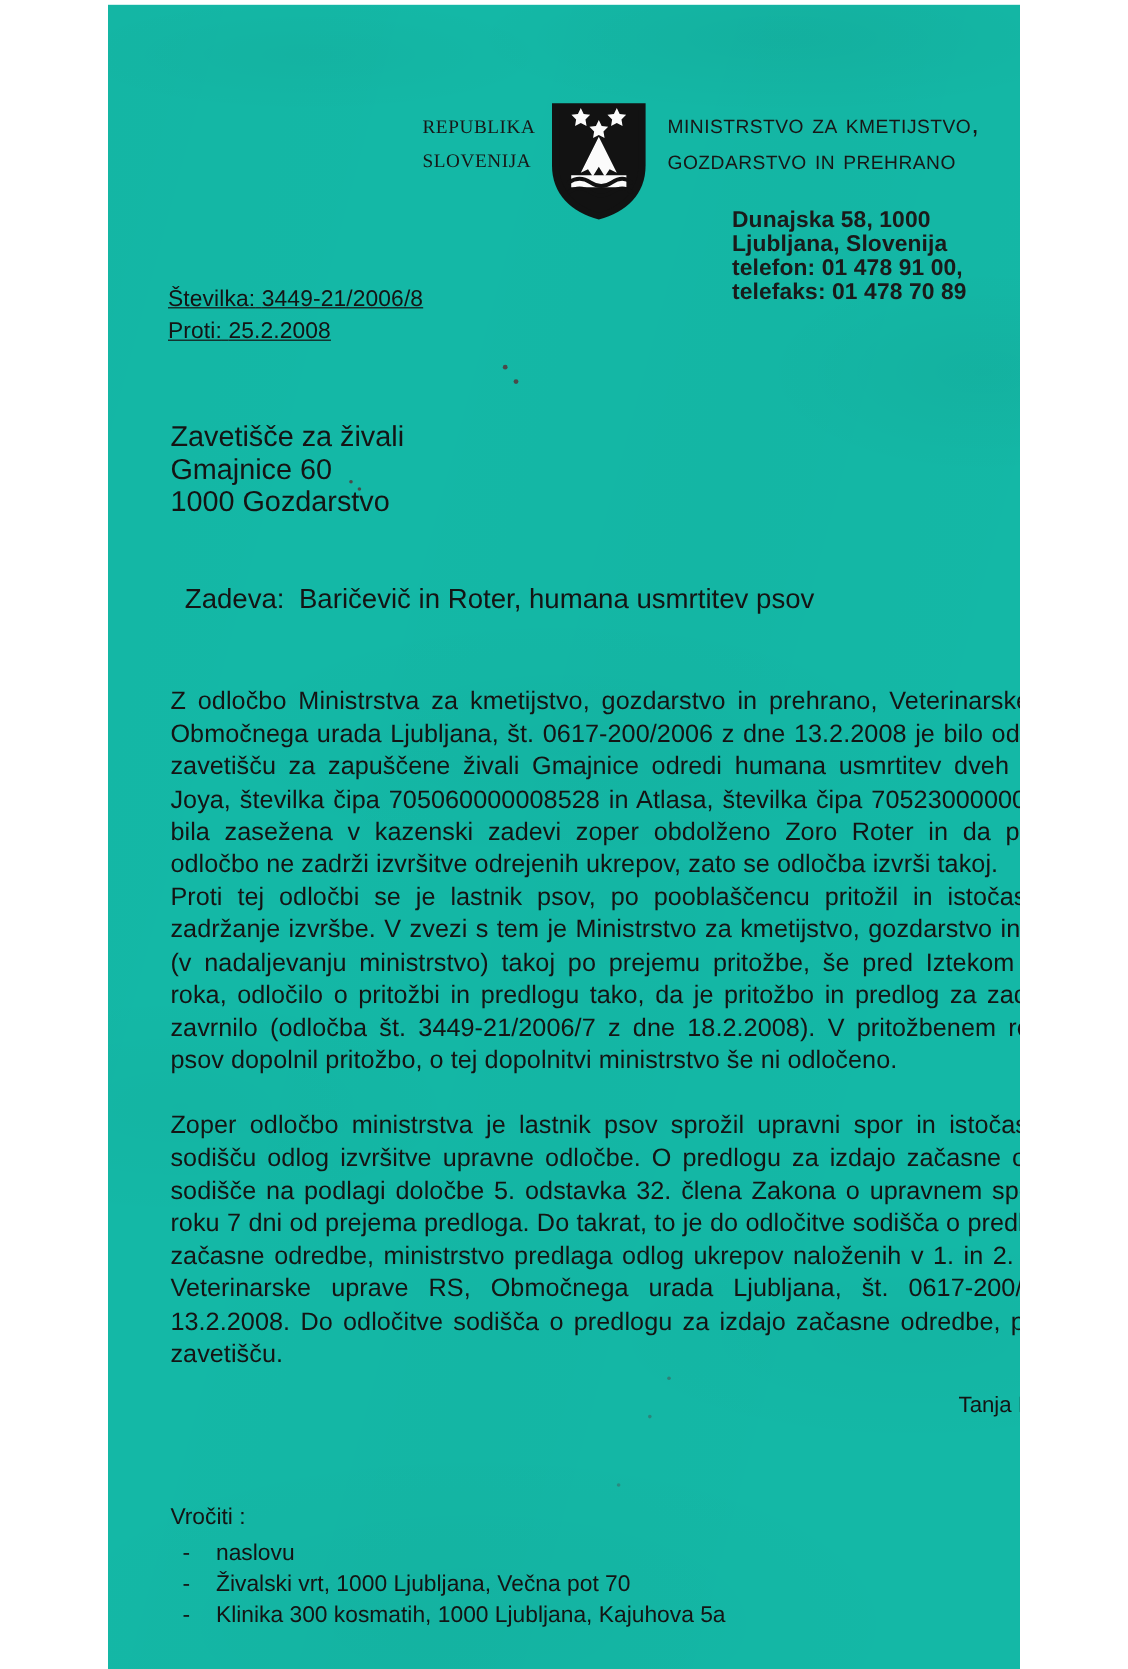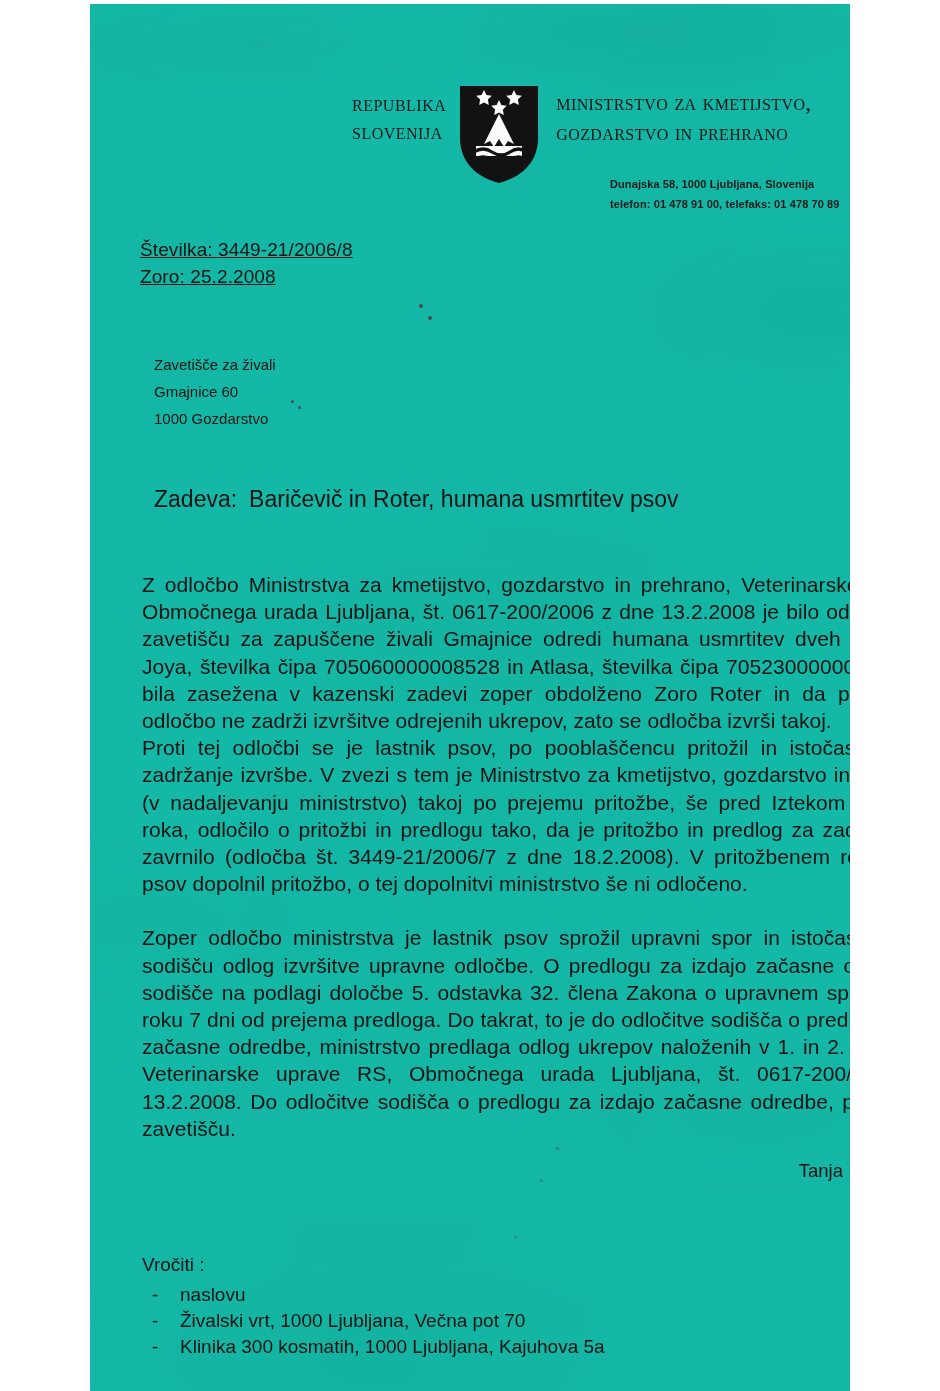--- a/index.html
+++ b/index.html
@@ -54,60 +54,60 @@
     letter-spacing: 0.5px;
     font-variant: small-caps;
     text-transform: lowercase;
     white-space: nowrap;
     padding-top: 8px;
     color: #171717;
   }
   .republika span:first-letter { font-size: 27px; }
   .coat { width: 86px; height: 104px; margin: 0 14px 0 10px; flex: none; }
   .ministry {
-    font-family: Liberation Serif, serif;
+    font-family: Liberation Sans, sans-serif;
     font-size: 23px;
     line-height: 30px;
     letter-spacing: 0.4px;
     font-variant: small-caps;
     text-transform: lowercase;
     white-space: nowrap;
     padding-top: 6px;
     color: #171717;
   }
   .ministry span:first-letter { font-size: 27px; }
 
   .contact {
     position: absolute;
     left: 520px;
     top: 170px;
-    font-size: 11px;
+    font-size: 19px;
     line-height: 20px;
     font-weight: bold;
     letter-spacing: 0.1px;
     color: #1a1a1a;
   }
 
   
   .meta {
     position: absolute;
     left: 50px;
     top: 232px;
     font-size: 19px;
     line-height: 27px;
     letter-spacing: 0.1px;
     text-decoration: underline;
   }
 
   
   .addressee {
     position: absolute;
-    left: 64px;
+    left: 52px;
     top: 347px;
-    font-size: 15px;
+    font-size: 24px;
     line-height: 27px;
   }
 
   
   .subject {
     position: absolute;
     left: 64px;
     top: 482px;
     font-size: 23px;
     line-height: 26px;
@@ -215,21 +215,21 @@
     <div>Dunajska 58, 1000 Ljubljana, Slovenija</div>
     <div>telefon: 01 478 91 00, telefaks: 01 478 70 89</div>
   </div>
 
   <div class="meta">
     <div>
       <span>Številka:</span>
       <span>3449-21/2006/8</span>
     </div>
     <div>
-      <span>Zoro:</span>
+      <span>Proti:</span>
       <span>25.2.2008</span>
     </div>
   </div>
 
   <div class="addressee">
     <div>Zavetišče za živali</div>
     <div>Gmajnice 60</div>
     <div>1000 Gozdarstvo</div>
   </div>
 

